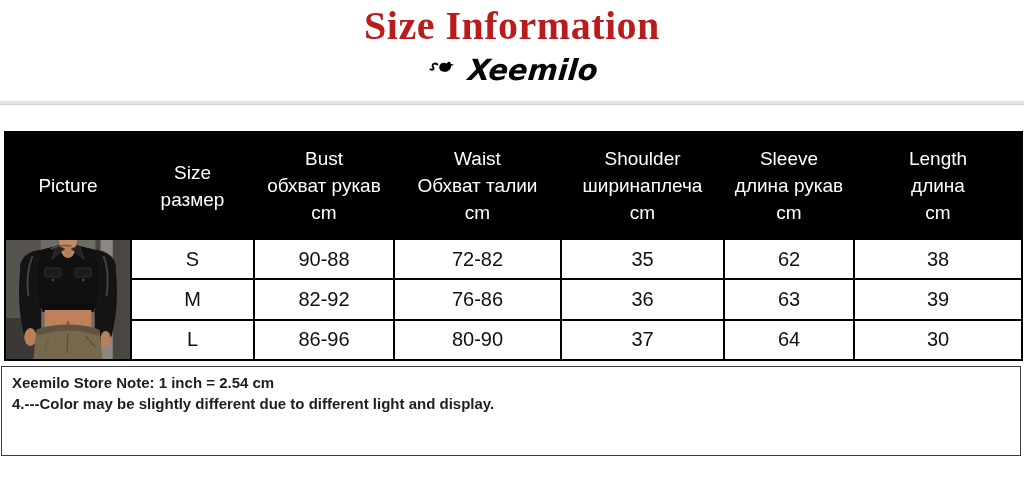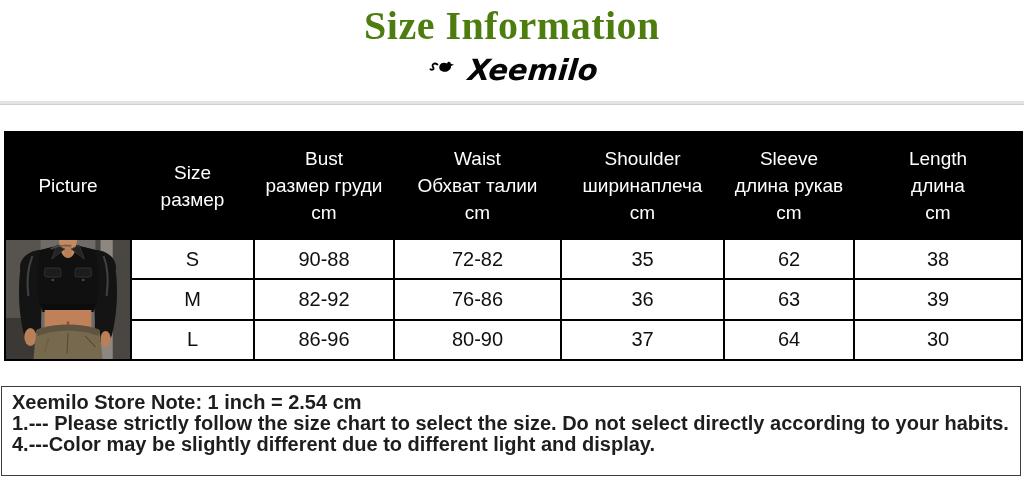--- a/index.html
+++ b/index.html
@@ -2,21 +2,21 @@
 <html><head>
 <meta charset="utf-8">
 <style>
   html,body{margin:0;padding:0;}
   body{
     width:1024px;height:498px;background:#ffffff;position:relative;
     font-family:"Liberation Sans",sans-serif;overflow:hidden;
   }
   .title{
     text-align:center;font-family:"Liberation Serif",serif;font-weight:bold;
-    font-size:40px;color:#4d7c0f;padding-top:3px;letter-spacing:.5px;line-height:46px;
+    font-size:40px;color:#b91c1c;padding-top:3px;letter-spacing:.5px;line-height:46px;
   }
   .brand-row{
     display:flex;justify-content:center;align-items:center;gap:5px;height:42px;margin-top:0;
   }
   .brand-icon{display:inline-block;margin-top:4px;}
   .brand-name{
     font-family:"DejaVu Sans",sans-serif;font-style:italic;font-weight:600;
     font-size:29px;color:#050505;transform:skewX(-5deg);
   }
   .divider{
@@ -36,21 +36,21 @@
   table.size-table tbody tr{height:40px;}
   table.size-table td{
     border:2px solid #000000;background:#ffffff;text-align:center;
     vertical-align:middle;font-size:20px;color:#101010;padding:0;
   }
   td.pic-cell{padding:2px;}
   td.pic-cell svg{display:block;width:100%;height:119px;}
   .note-box{
     position:absolute;top:366px;left:1px;width:1020px;height:90px;
     box-sizing:border-box;border:1px solid #3c3c3c;
-    padding:5px 6px 0 10px;font-size:20px;font-weight:600;color:#1e1e1e;line-height:21px;margin-top:20px;
+    padding:5px 6px 0 10px;font-size:15px;font-weight:600;color:#1e1e1e;line-height:21px;
   }
   .note-heading{font-weight:700;}
   .note-line{white-space:nowrap;}
 </style>
 </head>
 <body>
 
 <div class="title">Size Information</div>
 
 <div class="brand-row">
@@ -79,21 +79,21 @@
     <tr>
       <th>
         <span class="hl">Picture</span>
       </th>
       <th>
         <span class="hl">Size</span>
         <span class="hl">размер</span>
       </th>
       <th>
         <span class="hl">Bust</span>
-        <span class="hl">размер груди</span>
+        <span class="hl">обхват рукав</span>
         <span class="hl">cm</span>
       </th>
       <th>
         <span class="hl">Waist</span>
         <span class="hl">Обхват талии</span>
         <span class="hl">cm</span>
       </th>
       <th>
         <span class="hl">Shoulder</span>
         <span class="hl">ширинаплеча</span>
@@ -167,15 +167,14 @@
       <td>80-90</td>
       <td>37</td>
       <td>64</td>
       <td>30</td>
     </tr>
   </tbody>
 </table>
 
 <div class="note-box">
   <div class="note-heading note-line">Xeemilo Store Note: 1 inch = 2.54 cm</div>
-  <div class="note-line">1.--- Please strictly follow the size chart to select the size. Do not select directly according to your habits.</div>
   <div class="note-line">4.---Color may be slightly different due to different light and display.</div>
 </div>
 
 </body></html>

